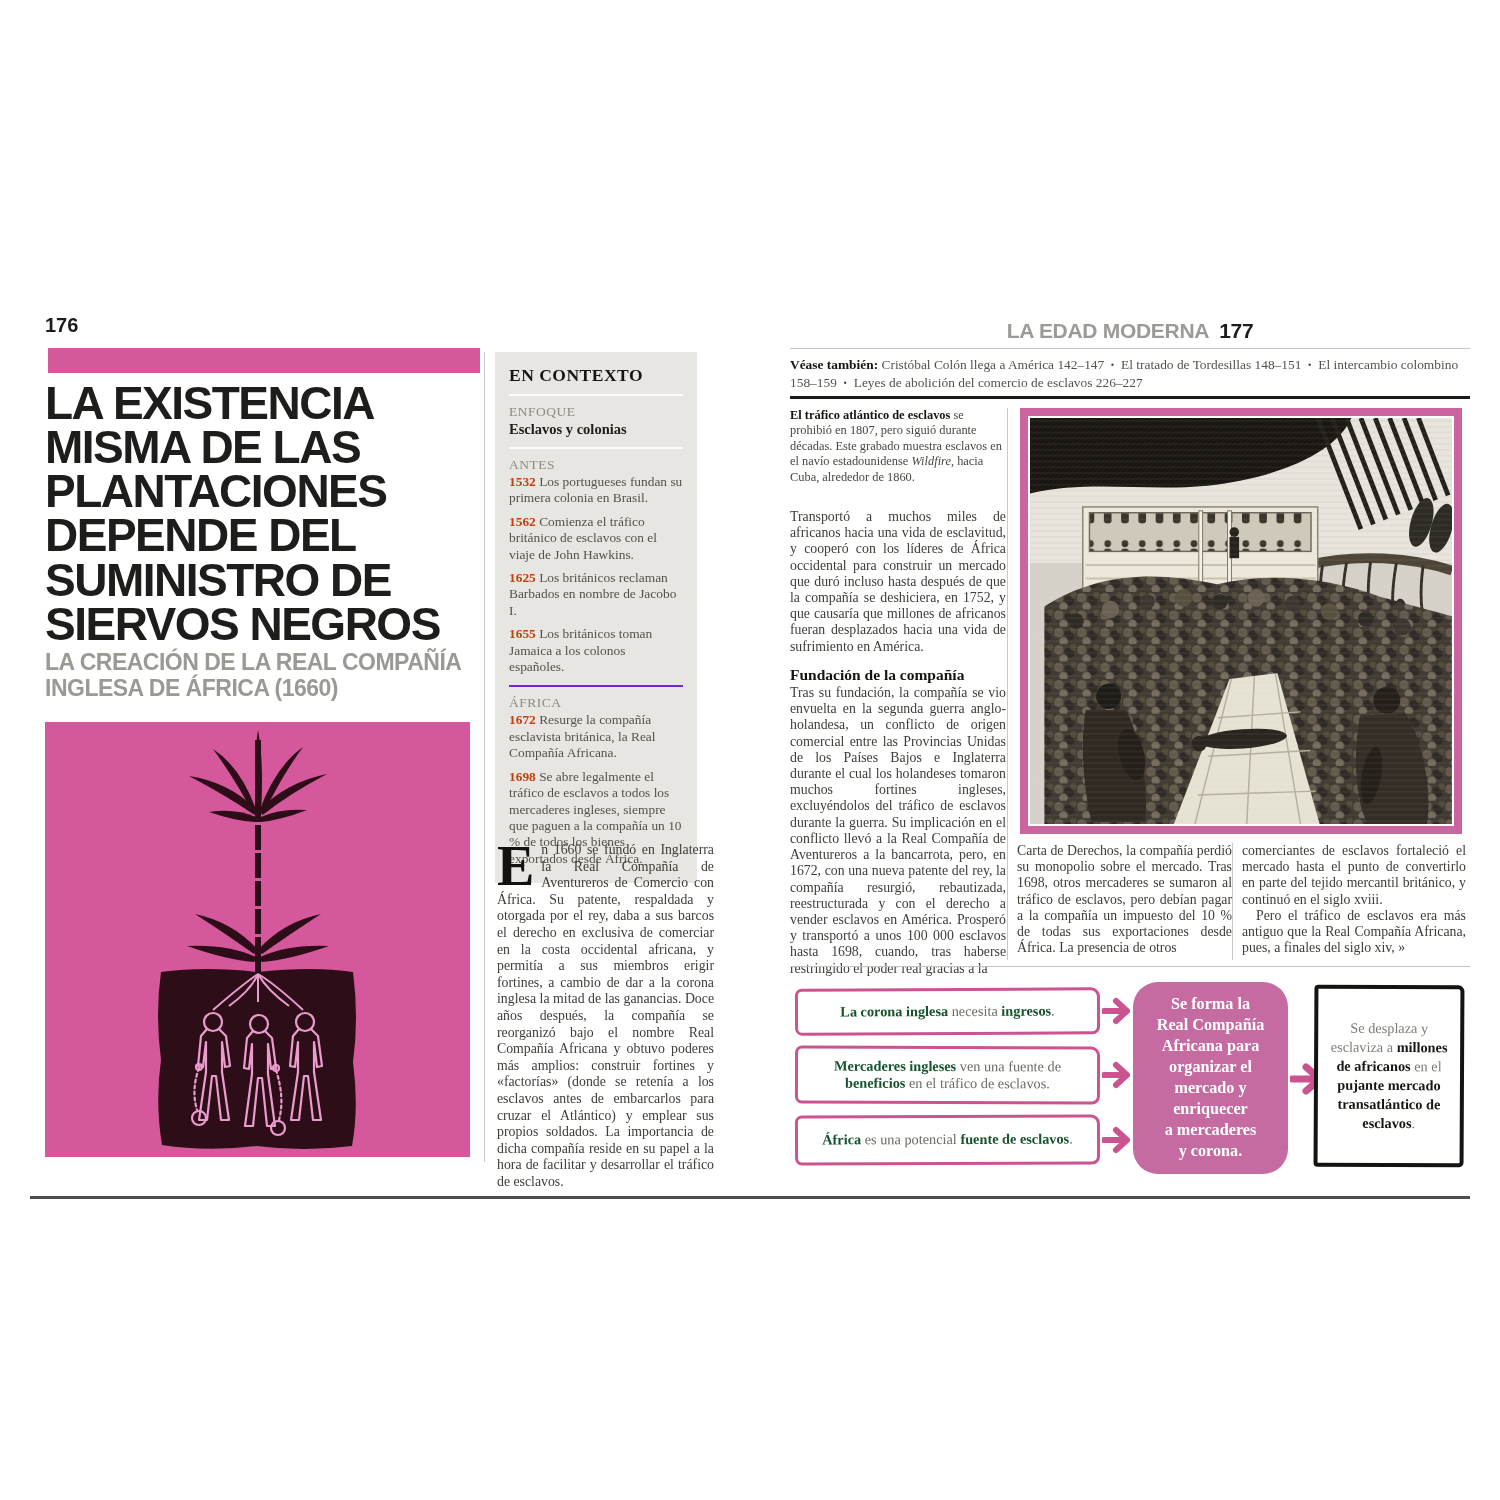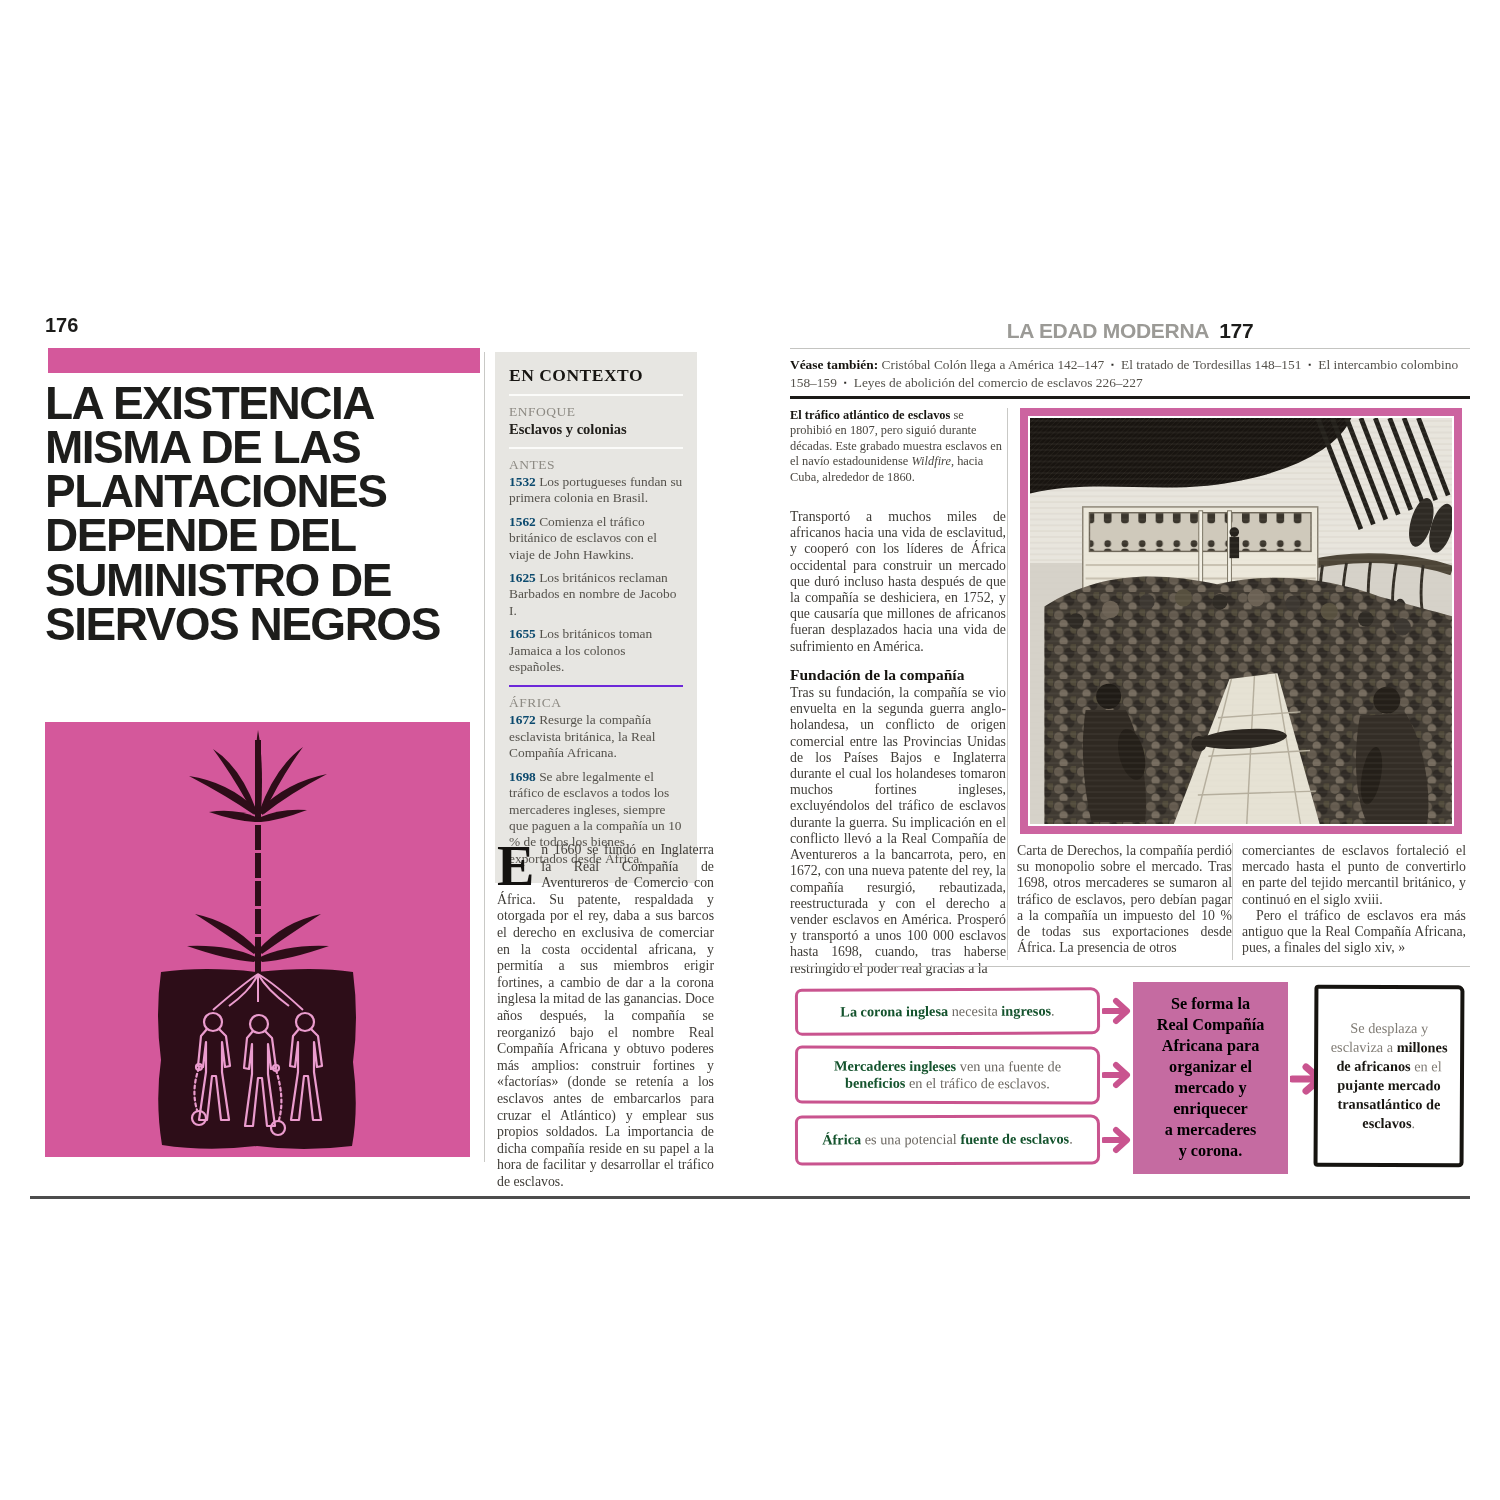--- a/index.html
+++ b/index.html
@@ -17,21 +17,21 @@
              letter-spacing:-.5px;color:#9a9994;white-space:pre-line;}
   .illustration{left:45px;top:722px;width:425px;height:435px;}
   .vrule-left{left:484px;top:352px;width:1px;height:810px;background:#c9c9c6;}
 
   .context-box{left:495px;top:352px;width:202px;background:#e7e6e2;padding:13px 14px 16px 14px;box-sizing:border-box;}
   .context-box h2{margin:0 0 6px 0;font-size:17.5px;letter-spacing:.5px;color:#171512;
                   border-bottom:2px solid #fbfbf9;padding-bottom:8px;}
   .ctx-label{font-size:13.5px;color:#8d8a83;letter-spacing:.5px;margin:8px 0 1px 0;}
   .ctx-value{font-size:14.5px;font-weight:bold;color:#22201c;border-bottom:2px solid #fbfbf9;padding-bottom:9px;}
   .ctx-event{font-size:13.4px;line-height:16.4px;color:#55524c;margin:7px 0 0 0;}
-  .ctx-event b{color:#0c4a6e;}
+  .ctx-event b{color:#c2410c;}
   .ctx-sep{border-bottom:2px solid #6d28d9;padding-bottom:10px;}
 
   .body-left{left:497px;top:842px;width:217px;font-size:13.8px;line-height:16.6px;
              text-align:justify;color:#3f3c37;}
   .dropcap{float:left;font-size:56px;line-height:44px;font-weight:bold;color:#141210;
            padding:2px 7px 0 0;font-family:"Liberation Serif",serif;}
 
   
   .rp-header{left:790px;top:319px;width:680px;text-align:center;font-size:21px;font-weight:800;
              letter-spacing:-.3px;color:#9b9a96;}
@@ -66,21 +66,21 @@
          text-align:center;font-size:14.3px;line-height:17.5px;color:#6e6a64;padding:4px 14px;box-sizing:border-box;}
   .cause b{color:#14532d;}
   .cause1{top:6px;height:47px;transform:rotate(-.25deg);}
   .cause2{top:64px;height:58px;transform:rotate(.2deg);}
   .cause3{top:133px;height:50px;transform:rotate(-.2deg);}
   .arrow{position:absolute;width:34px;height:30px;}
   .a1{left:312px;top:14px;} .a2{left:312px;top:78px;} .a3{left:312px;top:143px;}
   .a-mid{left:500px;top:80px;width:40px;height:34px;}
   .result-box{position:absolute;left:343px;top:0px;width:155px;height:192px;background:#c56ba1;
               display:flex;align-items:center;justify-content:center;text-align:center;
-              font-size:16.2px;line-height:21px;font-weight:bold;color:#000000;white-space:pre-line;}
+              font-size:16.2px;line-height:21px;font-weight:bold;color:#ffffff;white-space:pre-line;border-radius:25px;}
   .outcome-box{position:absolute;left:524px;top:3px;width:150px;height:182px;background:#fff;
                border:4px solid #161410;border-radius:4px 6px 5px 4px;transform:rotate(.3deg);
                display:flex;align-items:center;justify-content:center;text-align:center;
                font-size:14.3px;line-height:19px;color:#807c75;padding:6px 10px;box-sizing:border-box;}
   .outcome-box b{color:#181611;}
 
   .page-bottom-edge{left:30px;top:1196px;width:1440px;height:3px;background:#4d4d4d;}
 </style>
 </head>
 <body>
@@ -88,20 +88,22 @@
 <div id="canvas">
 
   <div class="abs pageno-left sans">176</div>
   <div class="abs pink-bar"></div>
   <div class="abs main-title sans">LA EXISTENCIA
 MISMA DE LAS
 PLANTACIONES
 DEPENDE DEL
 SUMINISTRO DE
 SIERVOS NEGROS</div>
+  <div class="abs sub-title sans">LA CREACIÓN DE LA REAL COMPAÑÍA
+INGLESA DE ÁFRICA (1660)</div>
 
   <div class="abs illustration">
     <svg viewBox="0 0 425 435" width="425" height="435">
       <rect x="0" y="0" width="425" height="435" fill="#d4589b"></rect>
 
       <rect x="210" y="18" width="6" height="236" fill="#2d0d18"></rect>
       <rect x="208" y="100" width="10" height="3" fill="#d4589b"></rect>
       <rect x="208" y="128" width="10" height="3" fill="#d4589b"></rect>
       <rect x="208" y="156" width="10" height="3" fill="#d4589b"></rect>
       <rect x="208" y="184" width="10" height="3" fill="#d4589b"></rect>

